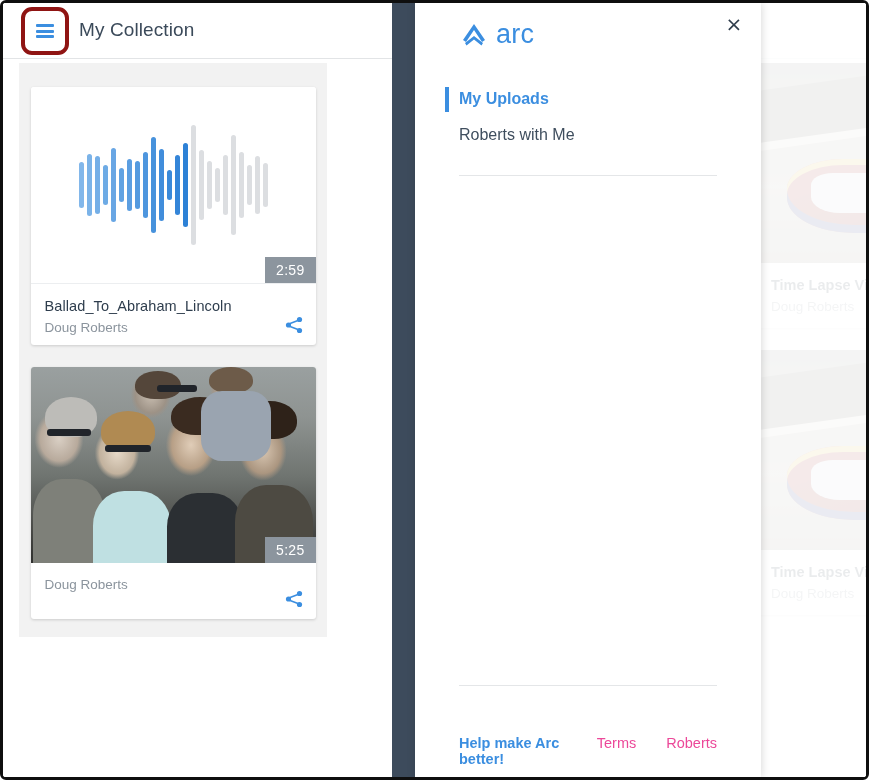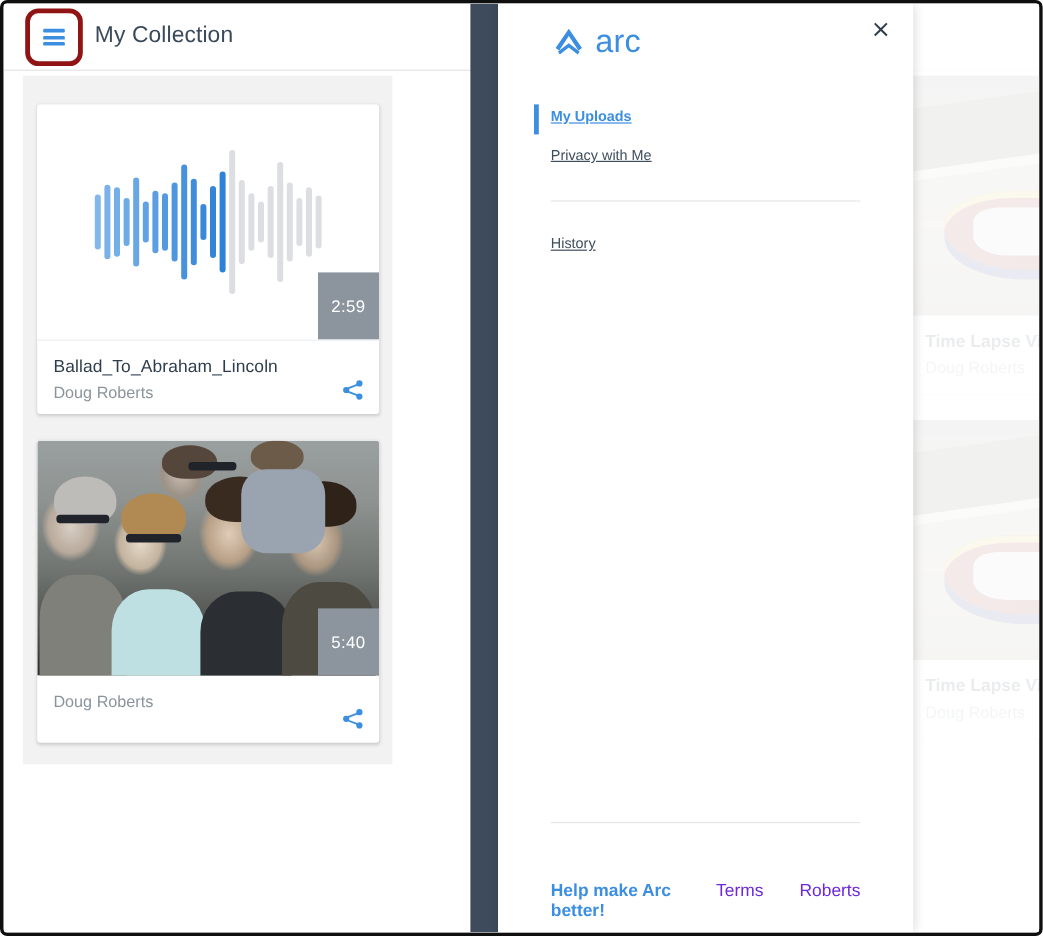--- a/index.html
+++ b/index.html
@@ -138,21 +138,21 @@
     width: 5px;
     border-radius: 3px;
   }
   .duration {
     position: absolute;
     right: 0;
     bottom: 0;
     background: #8c959e;
     color: #ffffff;
     font-size: 14px;
-    padding: 20px 11px;
+    padding: 5px 11px;
     letter-spacing: .3px;
   }
   .card-body {
     padding: 14px 14px 10px 14px;
     position: relative;
     min-height: 56px;
     box-sizing: border-box;
   }
   .card-title {
     font-size: 14.5px;
@@ -331,24 +331,23 @@
   }
   .nav {
     position: absolute;
     left: 0;
     top: 78px;
     width: 346px;
   }
   .nav-item {
     position: relative;
     padding: 9px 0 9px 44px;
-    font-size: 12px;
+    font-size: 16px;
     color: #3f4e5e;
     cursor: pointer;
-    text-decoration: underline;
   }
   .nav-item.active {
     color: #3b8ee0;
     font-weight: bold;
   }
   .nav-item.active .bar {
     position: absolute;
     left: 30px;
     top: 6px;
     width: 4px;
@@ -379,21 +378,21 @@
     padding: 0 44px;
     font-size: 14.5px;
   }
   .footer-links .help {
     color: #3b8ee0;
     font-weight: bold;
     cursor: pointer;
     flex: 1;
   }
   .footer-links .lnk {
-    color: #6d28d9;
+    color: #ec4899;
     cursor: pointer;
     margin-left: 30px;
     margin-top: 35px;
   }
 </style>
 </head>
 <body>
 
 <div id="app">
   <div class="stage">
@@ -470,21 +469,21 @@
               <div class="hair" style="left:178px; top:0px;  width:44px; height:26px; background:#6d5b49;"></div>
               <div class="shades" style="left:16px;  top:62px; width:44px;"></div>
               <div class="shades" style="left:74px;  top:78px; width:46px;"></div>
               <div class="shades" style="left:126px; top:18px; width:40px;"></div>
               <div class="shirt" style="left:2px;   top:112px; width:72px; height:90px; background:#7e8079;"></div>
               <div class="shirt" style="left:62px;  top:124px; width:78px; height:86px; background:#bfe0e2;"></div>
               <div class="shirt" style="left:136px; top:126px; width:76px; height:84px; background:#2b2f33;"></div>
               <div class="shirt" style="left:204px; top:118px; width:78px; height:92px; background:#4d4a42;"></div>
               <div class="shirt" style="left:170px; top:24px;  width:70px; height:70px; background:#9aa4b0; border-radius:30%;"></div>
             </div>
-            <div class="duration">5:40</div>
+            <div class="duration">5:25</div>
           </div>
           <div class="card-body">
             <div class="card-author">Doug Roberts</div>
             <div class="share-icon">
               <svg viewBox="0 0 20 20" width="20" height="20" aria-hidden="true">
                 <circle cx="15.5" cy="4.5" r="2.6" fill="#3b8ee0"></circle>
                 <circle cx="15.5" cy="15.5" r="2.6" fill="#3b8ee0"></circle>
                 <circle cx="4.5" cy="10" r="2.6" fill="#3b8ee0"></circle>
                 <line x1="5.4" y1="8.8" x2="14.6" y2="5.3" stroke="#3b8ee0" stroke-width="1.5"></line>
                 <line x1="5.4" y1="11.2" x2="14.6" y2="14.7" stroke="#3b8ee0" stroke-width="1.5"></line>
@@ -539,28 +538,25 @@
         </svg>
         <div class="brand-word">arc</div>
       </div>
 
       <div class="nav">
         <div class="nav-item active">
           <span class="bar"></span>
           <span>My Uploads</span>
         </div>
         <div class="nav-item">
-          <span>Privacy with Me</span>
+          <span>Roberts with Me</span>
         </div>
 
         <div class="nav-divider"></div>
 
-        <div class="nav-item sub">
-          <span>History</span>
-        </div>
       </div>
 
       <div class="drawer-footer">
         <div class="footer-divider"></div>
         <div class="footer-links">
           <span class="help">Help make Arc better!</span>
           <span class="lnk">Terms</span>
           <span class="lnk">Roberts</span>
         </div>
       </div>

